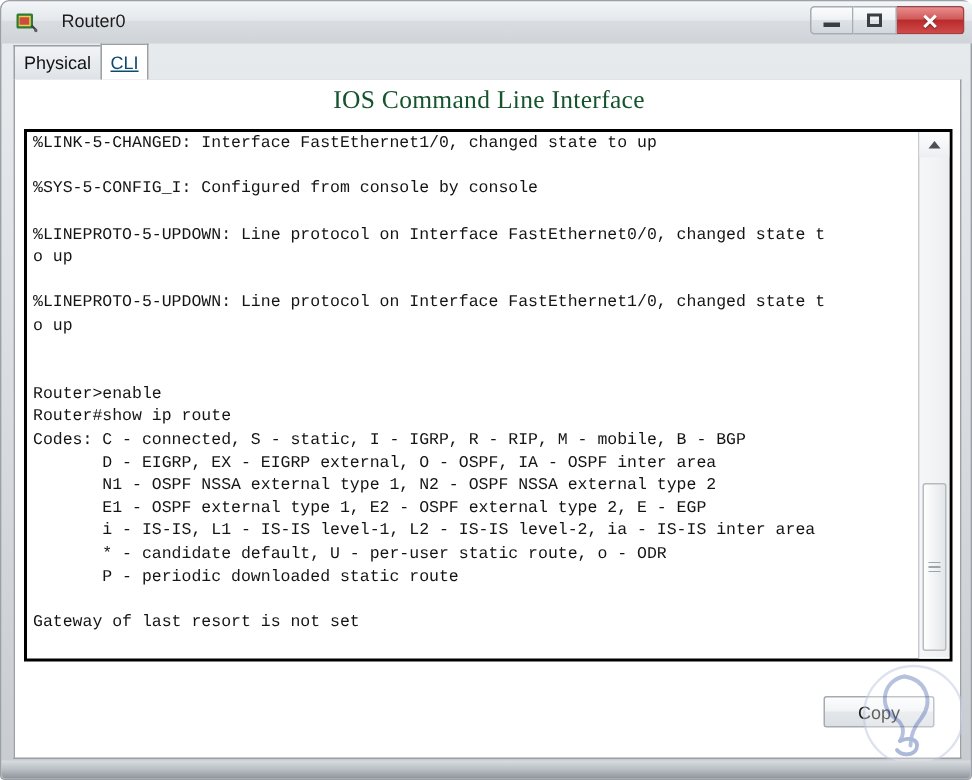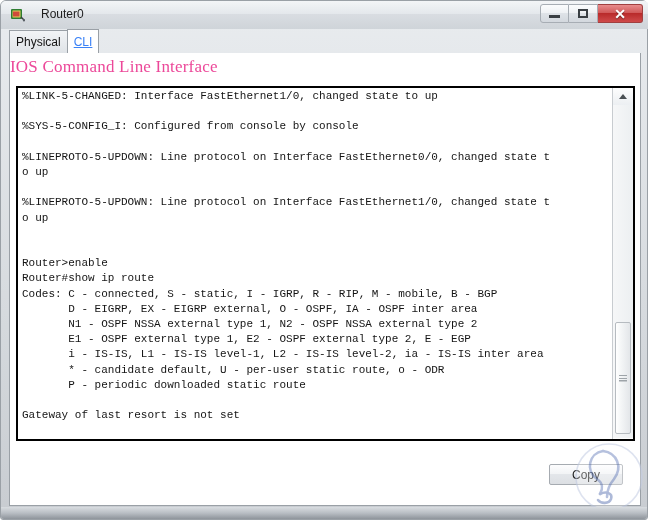--- a/index.html
+++ b/index.html
@@ -134,21 +134,21 @@
     border: 1px solid #9aa0a6;
     border-bottom: none;
     background: linear-gradient(to bottom, #f2f4f6, #dfe3e7);
     margin-right: -1px;
     cursor: default;
     white-space: nowrap;
   }
   .tab.active {
     background: #ffffff;
     height: 24px;
-    color: #3b82f6;
+    color: #0c4a6e;
     position: relative;
     z-index: 2;
     text-decoration: underline;
   }
 
   
   .panel {
     position: absolute;
     left: 8px; top: 52px;
     width: 632px;
@@ -156,24 +156,24 @@
     background: #ffffff;
     border: 1px solid #9aa0a6;
     border-top: none;
     box-sizing: border-box;
   }
 
   .panel-title {
     position: absolute;
     left: 0; top: 4px;
     width: 632px;
-    text-align: left;
+    text-align: center;
     font-family: "Liberation Serif", serif;
     font-size: 17px;
-    color: #ec4899;
+    color: #14532d;
     letter-spacing: 0.2px;
   }
 
   
   .terminal-wrap {
     position: absolute;
     left: 6px; top: 33px;
     width: 619px;
     height: 355px;
     border: 2px solid #000000;

